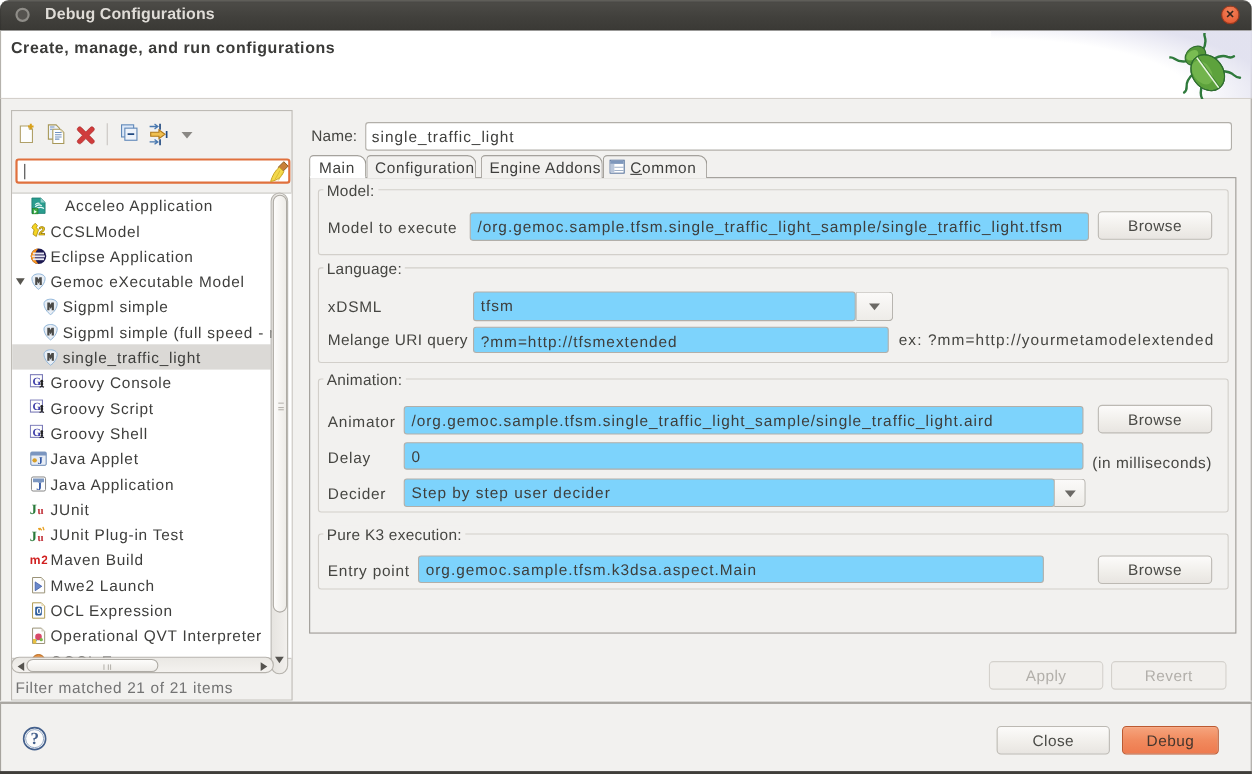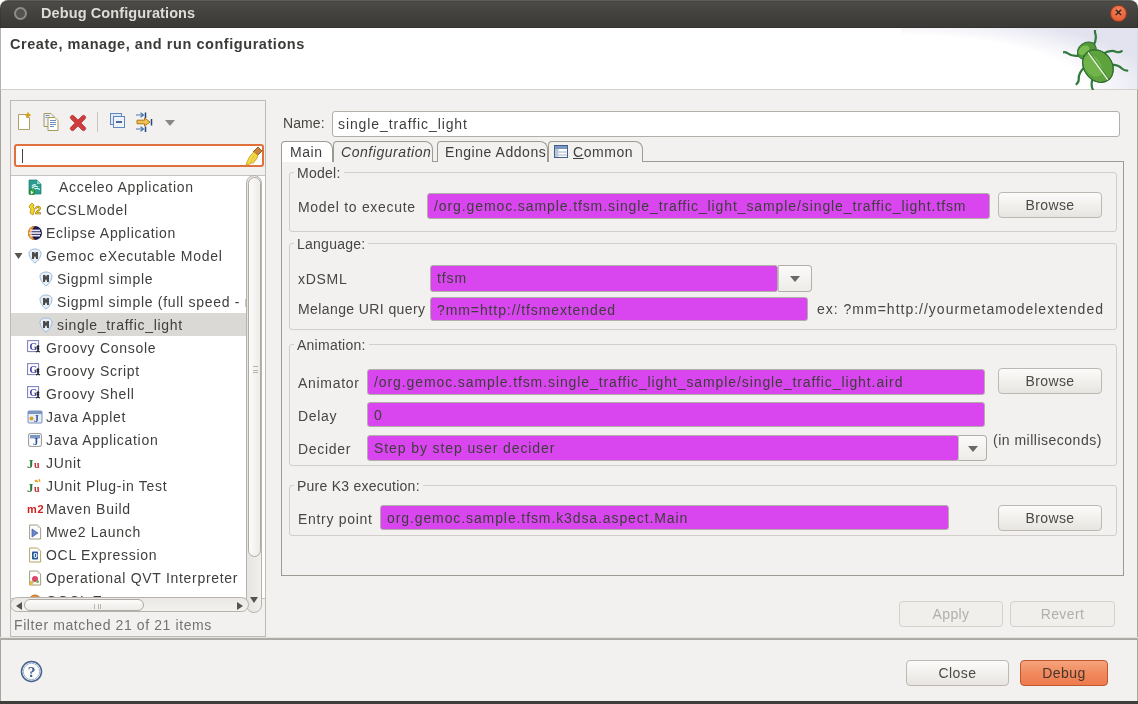--- a/index.html
+++ b/index.html
@@ -54,32 +54,32 @@
 
 
 #namelbl { left:283px; top:115px; font-size:14px; color:#464642; letter-spacing:0.1px; }
 #nameinput { left:332px; top:111px; width:788px; height:26px; background:#fff; border:1px solid #b2afa9; border-radius:3px; }
 #nameinput span { position:absolute; left:5px; top:4px; font-size:14px; color:#3e3e3c; letter-spacing:0.9px; }
 
 
 .tab { position:absolute; top:141px; height:21px; font-size:14px; color:#3e3e3c; letter-spacing:0.55px;
   border:1px solid #9d9a94; border-bottom:none; border-radius:4px 8px 0 0; background:#f2f1ef; }
 #tabmain { left:281px; width:52px; background:#fff; z-index:3; }
-#tabconf { left:333px; width:100px;font-style:italic; }
+#tabconf { left:333px; width:100px; }
 #tabeng  { left:437px; width:111px; }
 #tabcom  { left:548px; width:95px; }
 .tab span { position:absolute; top:2px; }
 #tabarea { left:281px; top:161px; width:843px; height:415px; border:1px solid #9d9a94; background:#f2f1ef; }
 #tabmask { left:282px; top:160px; width:50px; height:2px; background:#fff; z-index:4; }
 
 
 .group { position:absolute; border:1px solid #d2cfca; border-radius:3px; }
 .glabel { position:absolute; font-size:14px; color:#464642; letter-spacing:0.25px; background:#f2f1ef; padding:0 3px; }
 .flabel { position:absolute; font-size:14px; color:#464642; letter-spacing:0.7px; }
-.field { position:absolute; background:#d946ef; border:1px solid #b2afa9; border-radius:3px;padding-left:12px; }
+.field { position:absolute; background:#7dd3fc; border:1px solid #b2afa9; border-radius:3px;padding-left:12px; }
 .field span { position:absolute; left:6px; top:4px; font-size:14px; color:#3e3e3c; letter-spacing:0.9px; white-space:nowrap; }
 .btn { position:absolute; background:linear-gradient(#fcfbfa,#f0eeea 60%,#e8e5e1); border:1px solid #bcb9b3; border-radius:4px;
   font-size:14px; color:#4a4a46; text-align:center; letter-spacing:0.4px; }
 .combo-btn { position:absolute; background:linear-gradient(#fbfaf9,#eeece8); border:1px solid #b2afa9; border-radius:0 4px 4px 0; border-left:1px solid #c4c1bb; }
 .combo-btn:after { content:""; position:absolute; left:50%; top:50%; margin-left:-5px; margin-top:-2.5px;
   border-left:5px solid transparent; border-right:5px solid transparent; border-top:6px solid #6b6965; }
 .hint { position:absolute; font-size:14px; color:#464642; letter-spacing:1.0px; }
 
 
 #applybtn, #revertbtn { background:#f1efec; border:1px solid #d4d1cc; color:#b2afaa; }
@@ -398,21 +398,21 @@
   <div class="field" style="left:367px; top:369px; width:618px; height:26px;">
       <span>/org.gemoc.sample.tfsm.single_traffic_light_sample/single_traffic_light.aird</span>
     </div>
   <div class="btn" style="left:998px; top:368px; width:104px; height:26px;">
       <span>Browse</span>
     </div>
   <div class="flabel" style="left:298px; top:408px;">Delay</div>
   <div class="field" style="left:367px; top:402px; width:618px; height:25px;">
       <span>0</span>
     </div>
-  <div class="hint" style="left:993px; top:432px; letter-spacing:0.5px;">(in milliseconds)</div>
+  <div class="hint" style="left:993px; top:412px; letter-spacing:0.5px;">(in milliseconds)</div>
   <div class="flabel" style="left:298px; top:441px;">Decider</div>
   <div class="field" style="left:367px; top:435px; width:592px; height:26px;">
       <span>Step by step user decider</span>
     </div>
   <div class="combo-btn" style="left:958px; top:435px; width:29px; height:26px;"></div>
 
   <div class="group" style="left:289px; top:485px; width:828px; height:51px;"></div>
   <div class="glabel" style="left:294px; top:478px;">Pure K3 execution:</div>
   <div class="flabel" style="left:298px; top:511px;">Entry point</div>
   <div class="field" style="left:380px; top:505px; width:569px; height:25px;">

